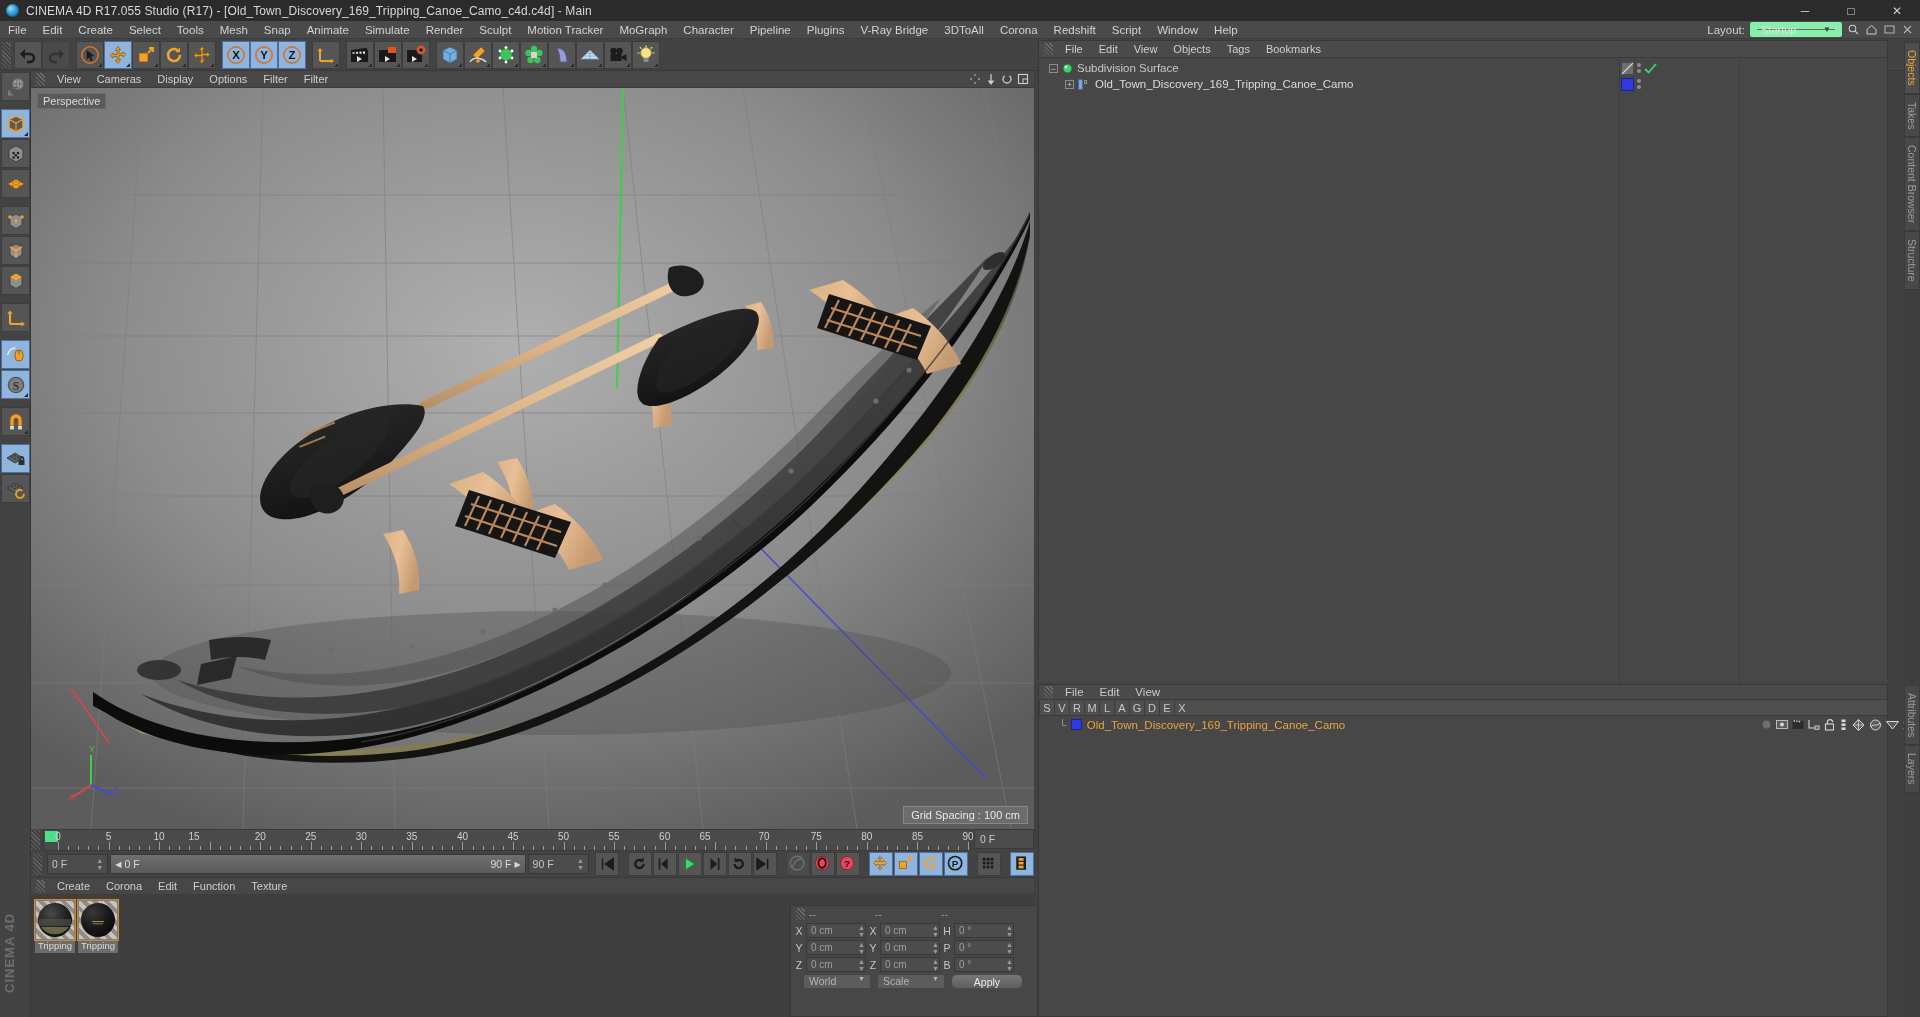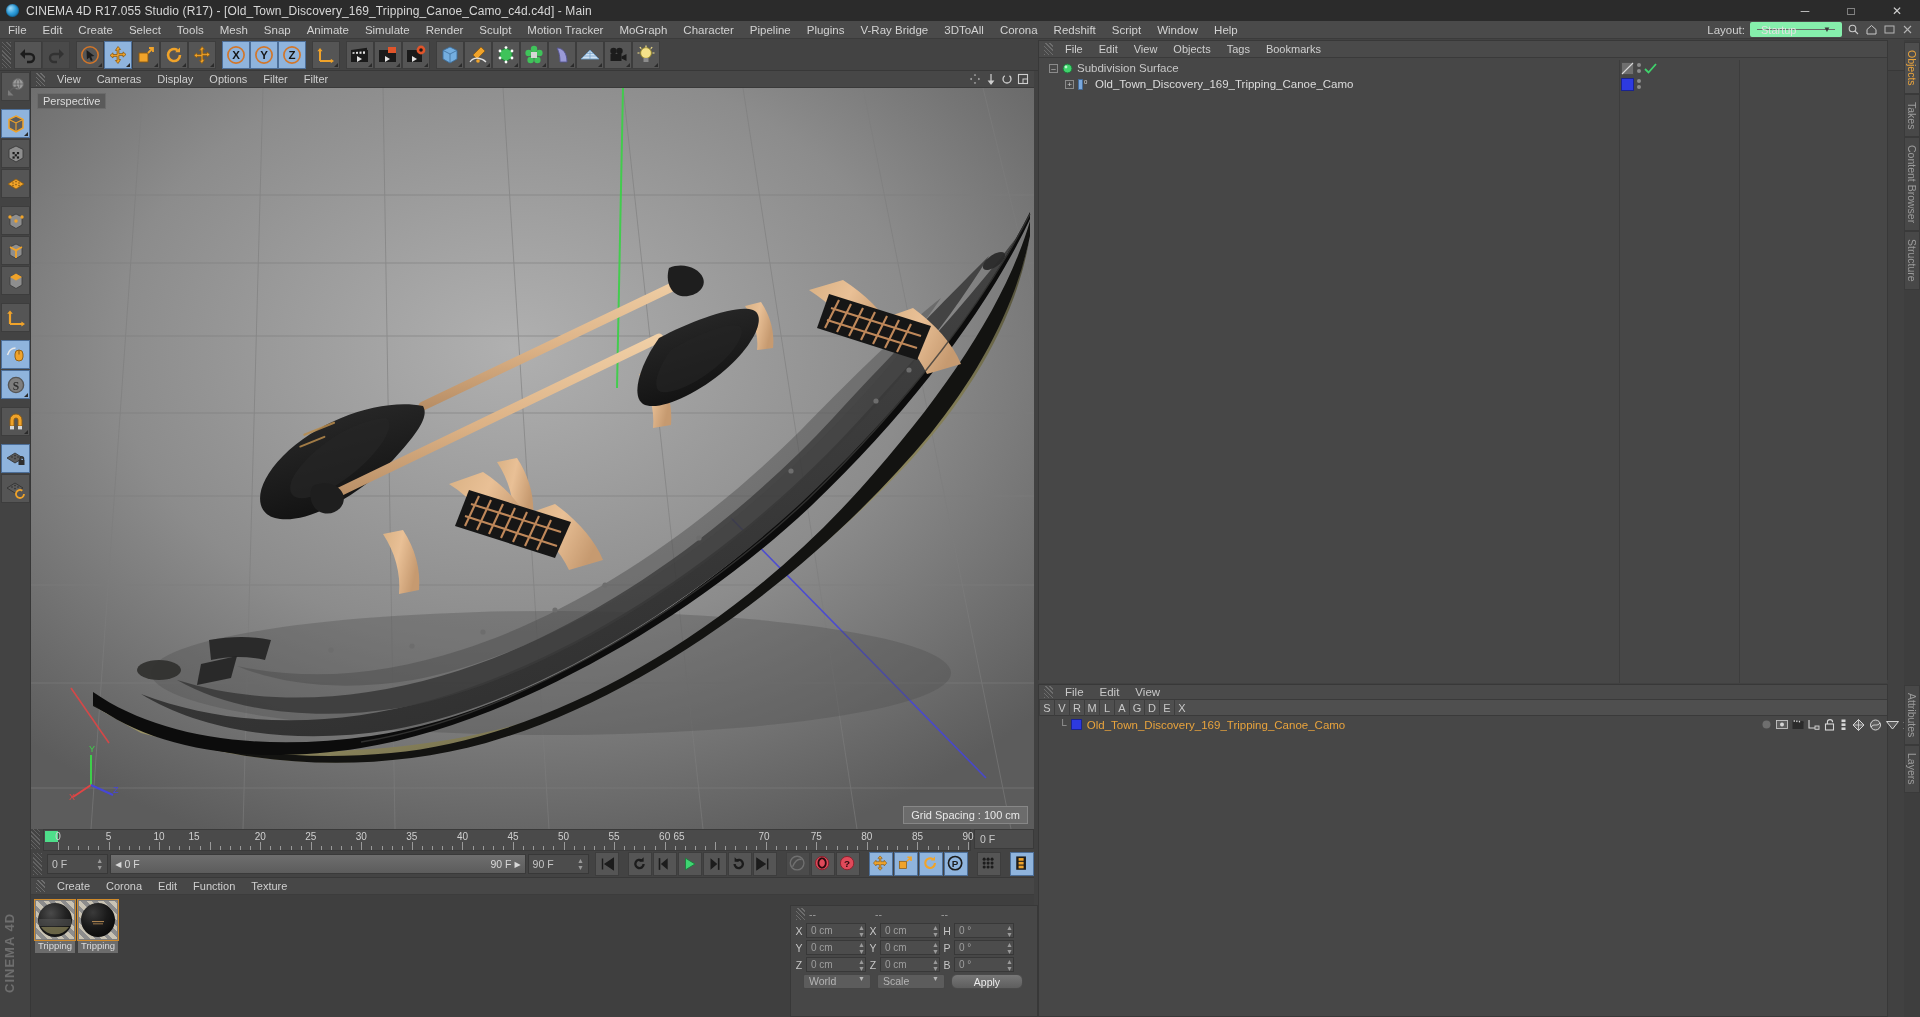--- a/index.html
+++ b/index.html
@@ -783,21 +783,21 @@
         <div class="lbl" style="left: 418.444px;">40</div>
         <div class="tk" style="left: 418.444px; height: 8px;"></div>
         <div class="lbl" style="left: 469px;">45</div>
         <div class="tk" style="left: 469px; height: 8px;"></div>
         <div class="lbl" style="left: 519.556px;">50</div>
         <div class="tk" style="left: 519.556px; height: 8px;"></div>
         <div class="lbl" style="left: 570.111px;">55</div>
         <div class="tk" style="left: 570.111px; height: 8px;"></div>
         <div class="lbl" style="left: 620.667px;">60</div>
         <div class="tk" style="left: 620.667px; height: 8px;"></div>
-        <div class="lbl" style="left: 635px;">65</div>
+        <div class="lbl" style="left: 661px;">65</div>
         <div class="tk" style="left: 671.222px; height: 8px;"></div>
         <div class="lbl" style="left: 720px;">70</div>
         <div class="tk" style="left: 721.778px; height: 8px;"></div>
         <div class="lbl" style="left: 772.333px;">75</div>
         <div class="tk" style="left: 772.333px; height: 8px;"></div>
         <div class="lbl" style="left: 822.889px;">80</div>
         <div class="tk" style="left: 822.889px; height: 8px;"></div>
         <div class="lbl" style="left: 873.444px;">85</div>
         <div class="tk" style="left: 873.444px; height: 8px;"></div>
         <div class="lbl" style="left: 924px;">90</div>

